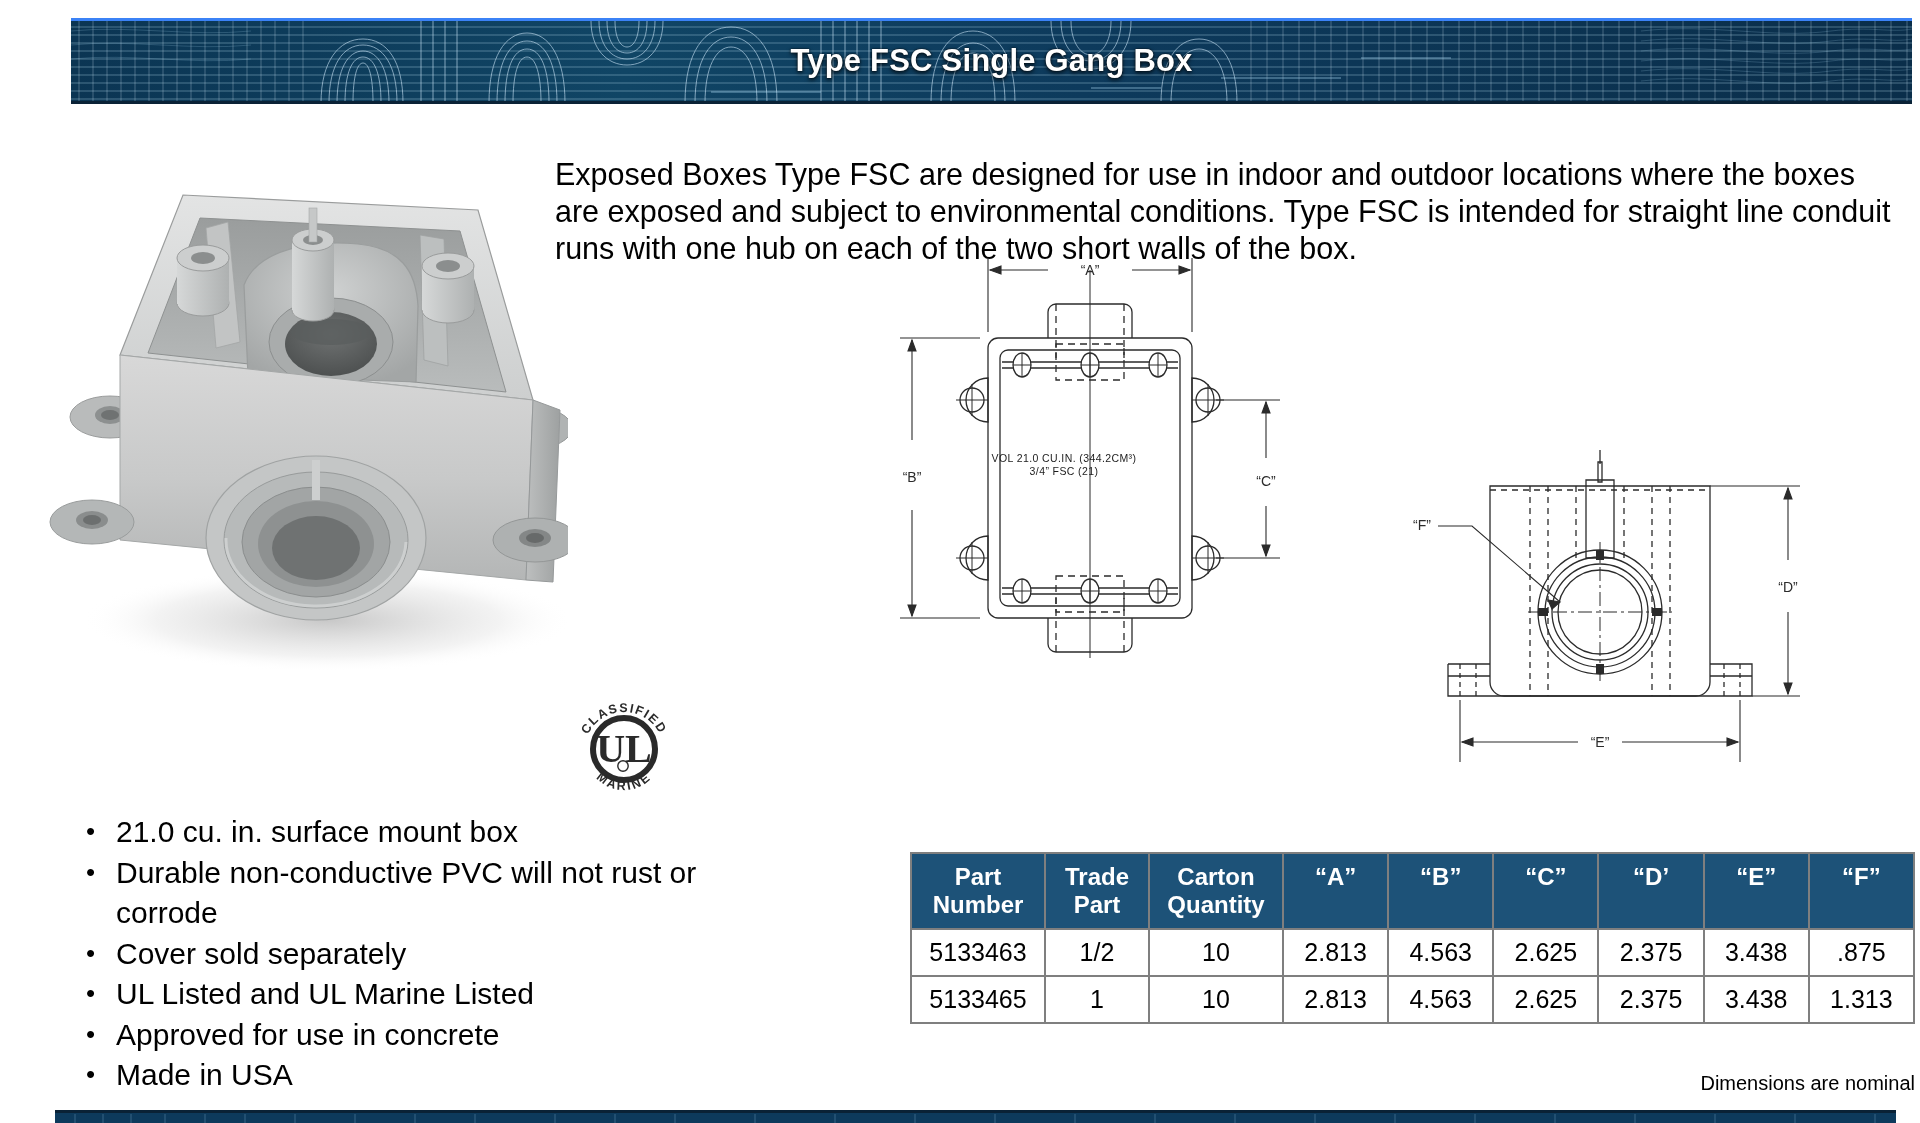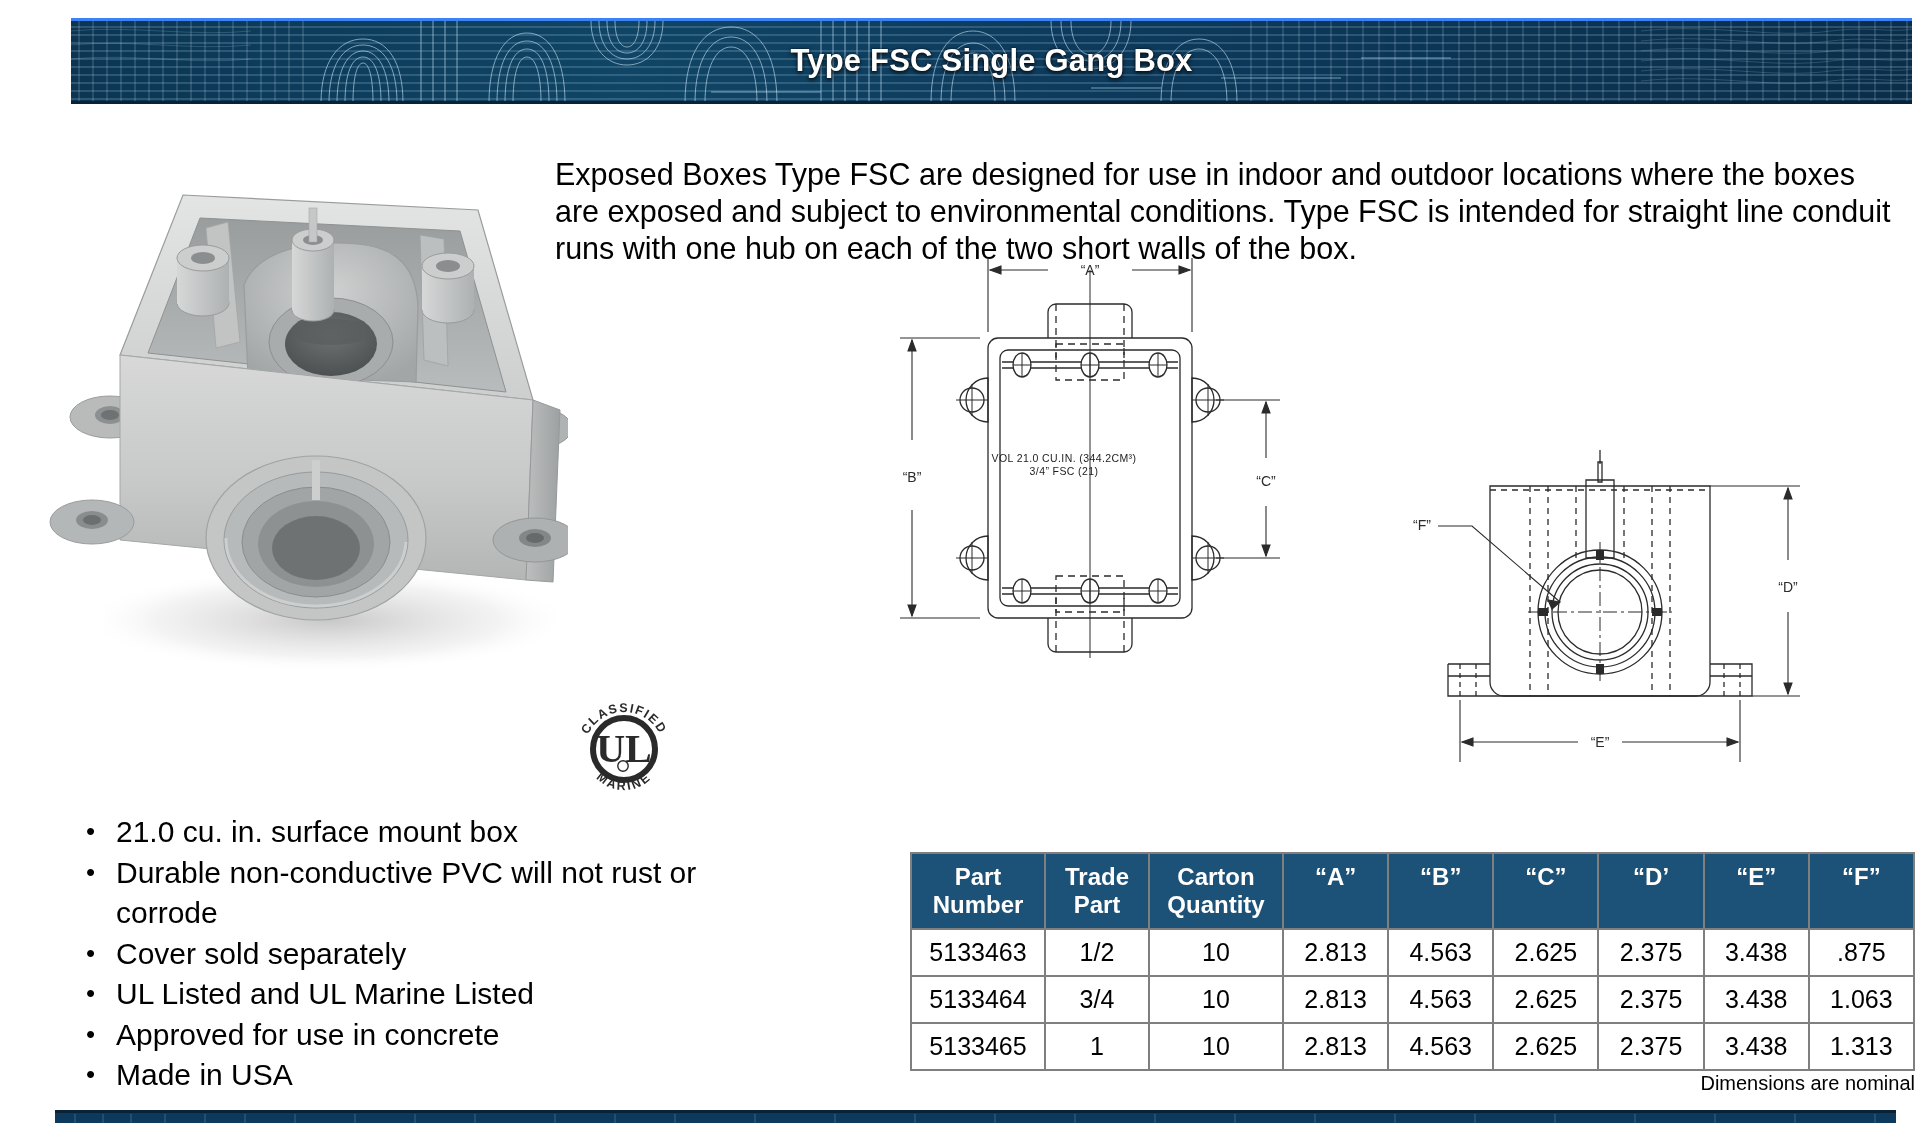--- a/index.html
+++ b/index.html
@@ -623,31 +623,20 @@
         <td>1/2</td>
         <td>10</td>
         <td>2.813</td>
         <td>4.563</td>
         <td>2.625</td>
         <td>2.375</td>
         <td>3.438</td>
         <td>.875</td>
       </tr>
       <tr>
-        <td>5133464</td>
-        <td>3/4</td>
-        <td>10</td>
-        <td>2.813</td>
-        <td>4.563</td>
-        <td>2.625</td>
-        <td>2.375</td>
-        <td>3.438</td>
-        <td>1.063</td>
-      </tr>
-      <tr>
         <td>5133465</td>
         <td>1</td>
         <td>10</td>
         <td>2.813</td>
         <td>4.563</td>
         <td>2.625</td>
         <td>2.375</td>
         <td>3.438</td>
         <td>1.313</td>
       </tr>

